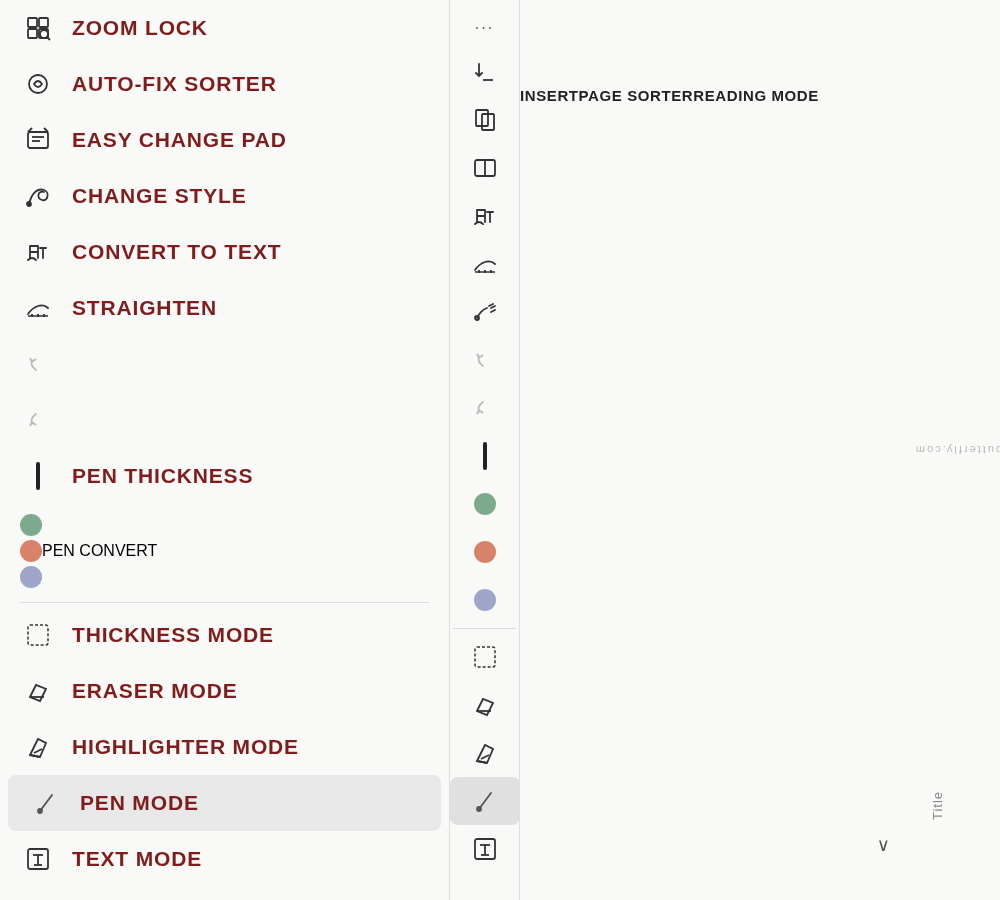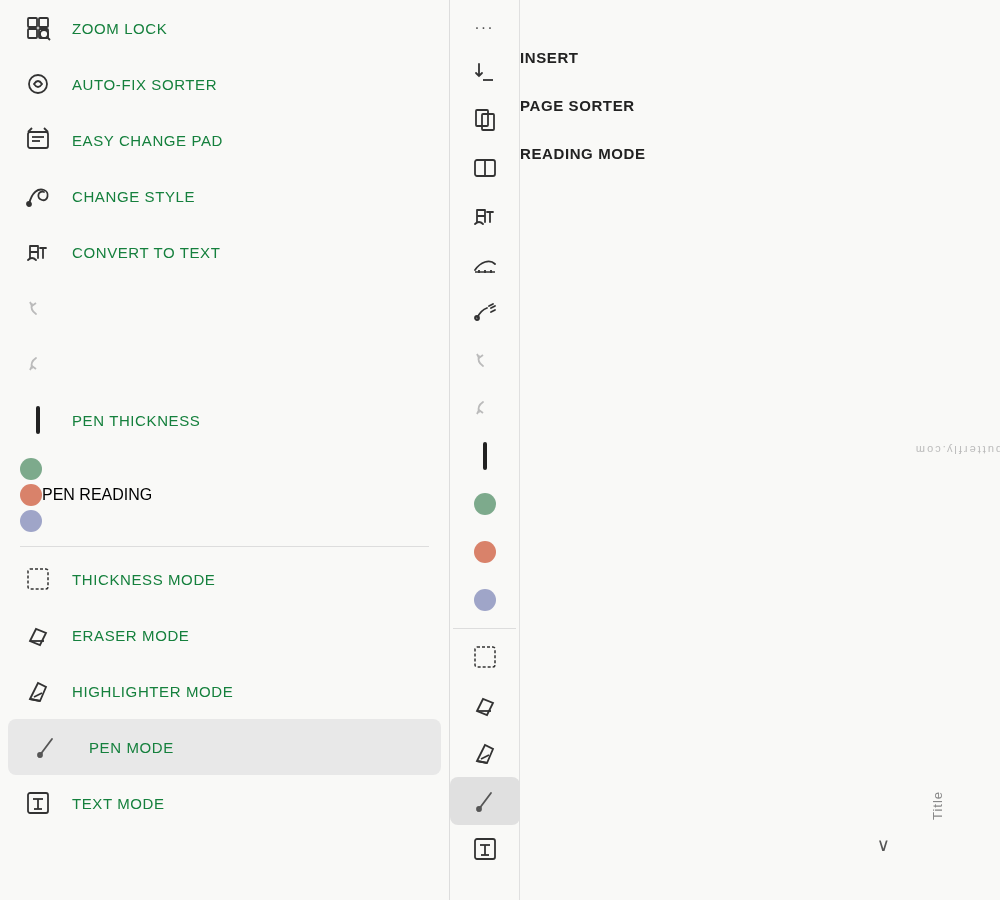--- a/index.html
+++ b/index.html
@@ -35,23 +35,23 @@
       width: 36px;
       height: 36px;
       display: flex;
       align-items: center;
       justify-content: center;
       margin-right: 16px;
       flex-shrink: 0;
     }
 
     .menu-item .label {
-      font-size: 15px;
-      font-weight: 400;
-      color: #15803d;
+      font-size: 21px;
+      font-weight: 700;
+      color: #7f1d1d;
       letter-spacing: 0.04em;
     }
 
     .divider {
       height: 1px;
       background: #ddd;
       margin: 4px 20px;
     }
 
     
@@ -216,20 +216,32 @@
     <span class="icon">
       <svg class="icon-svg" viewBox="0 0 28 28" fill="none" stroke="#333" stroke-width="1.8">
         <path d="M6 8 L6 20 M6 8 L14 8 M14 8 L14 20 M14 14 L6 14" stroke="#333" stroke-linecap="round"></path>
         <path d="M19 10 L19 20 M16 10 L22 10" stroke="#333" stroke-linecap="round"></path>
         <path d="M4 22 Q8 18 12 22" stroke="#333" fill="none" stroke-linecap="round"></path>
       </svg>
     </span>
     <span class="label">CONVERT TO TEXT</span>
   </div>
 
+  <div class="menu-item">
+    <span class="icon">
+      <svg class="icon-svg" viewBox="0 0 28 28" fill="none" stroke="#333" stroke-width="1.8">
+        <path d="M4 20 Q8 14 14 12 Q20 10 24 14" stroke="#333" fill="none" stroke-linecap="round"></path>
+        <line x1="4" y1="22" x2="24" y2="22" stroke="#333" stroke-width="1.5"></line>
+        <line x1="8" y1="20" x2="8" y2="23" stroke="#333"></line>
+        <line x1="14" y1="20" x2="14" y2="23" stroke="#333"></line>
+        <line x1="20" y1="20" x2="20" y2="23" stroke="#333"></line>
+      </svg>
+    </span>
+    <span class="label">STRAIGHTEN</span>
+  </div>
 
 
   <div class="menu-item">
     <span class="icon">
       <svg class="icon-svg" viewBox="0 0 28 28" fill="none" stroke="#bbb" stroke-width="1.8">
         <path d="M8 10 Q6 16 12 20" stroke-linecap="round" fill="none"></path>
         <polyline points="6,8 8,12 12,9" stroke="#bbb" fill="none"></polyline>
       </svg>
     </span>
   </div>
@@ -253,21 +265,21 @@
   <div style="display:flex; flex-direction:column; padding: 4px 0;">
     <div style="display:flex; align-items:center; padding: 6px 20px 2px 20px;">
       <span class="icon">
         <div class="color-circle" style="background:#7daa8c;"></div>
       </span>
     </div>
     <div style="display:flex; align-items:center; padding: 2px 20px;">
       <span class="icon">
         <div class="color-circle" style="background:#d9826a;"></div>
       </span>
-      <span class="label">PEN READING</span>
+      <span class="label">PEN CONVERT</span>
     </div>
     <div style="display:flex; align-items:center; padding: 2px 20px 6px 20px;">
       <span class="icon">
         <div class="color-circle" style="background:#9fa5c8;"></div>
       </span>
     </div>
   </div>
 
   <div class="divider"></div>
 
@@ -294,21 +306,21 @@
     <span class="icon">
       <svg class="icon-svg" viewBox="0 0 28 28" fill="none" stroke="#333" stroke-width="1.8">
         <path d="M6 22 L14 6 L22 10 L16 24 Z" fill="none"></path>
         <line x1="10" y1="20" x2="18" y2="16" stroke="#333"></line>
         <line x1="6" y1="22" x2="16" y2="24" stroke="#333"></line>
       </svg>
     </span>
     <span class="label">HIGHLIGHTER MODE</span>
   </div>
 
-  <div class="menu-item" style="background:#e8e8e8; border-radius:8px; margin:0 8px;gap:9px;">
+  <div class="menu-item" style="background:#e8e8e8; border-radius:8px; margin:0 8px;">
     <span class="icon">
       <svg class="icon-svg" viewBox="0 0 28 28" fill="none" stroke="#555" stroke-width="1.8">
         <path d="M8 22 L20 6" stroke-linecap="round"></path>
         <path d="M6 24 L10 20 L8 22 Z" fill="#555"></path>
         <circle cx="8" cy="22" r="2" fill="none" stroke="#555"></circle>
       </svg>
     </span>
     <span class="label">PEN MODE</span>
   </div>
 
@@ -446,21 +458,21 @@
       <svg class="icon-svg" viewBox="0 0 28 28" fill="none" stroke="#333" stroke-width="1.8">
         <rect x="4" y="4" width="20" height="20" rx="2"></rect>
         <line x1="9" y1="10" x2="19" y2="10"></line>
         <line x1="14" y1="10" x2="14" y2="20"></line>
         <line x1="10" y1="20" x2="18" y2="20"></line>
       </svg>
     </div>
 
   </div>
 
-  <div style="display:flex; flex-direction:column; padding-top: 33px;">
+  <div style="display:flex; flex-direction:row; padding-top: 71px;">
 
     <div class="right-label-item">
       <span>INSERT</span>
     </div>
 
     <div class="right-label-item">
       <span>PAGE SORTER</span>
     </div>
 
     <div class="right-label-item">

